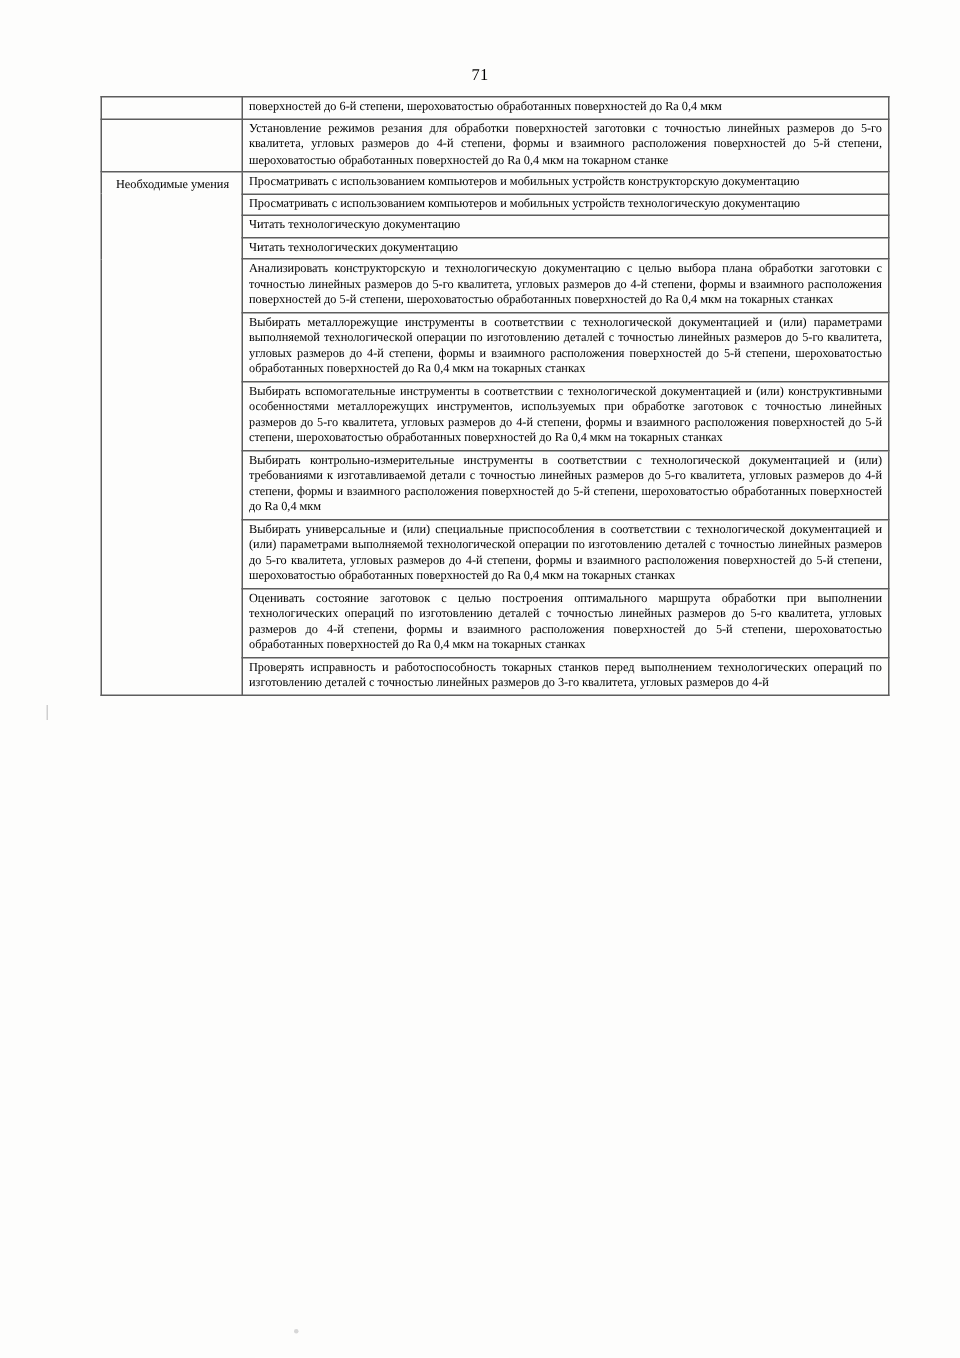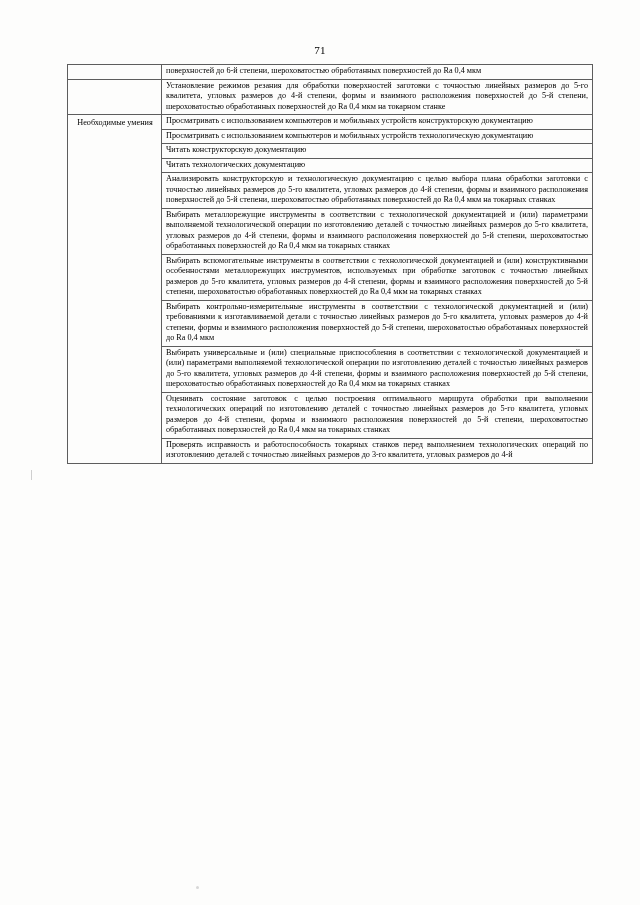--- a/index.html
+++ b/index.html
@@ -104,21 +104,21 @@
       <tr>
         <td class="label-cell tall-label" rowspan="11">Необходимые умения</td>
         <td class="content-cell">Просматривать с использованием компьютеров и мобильных устройств конструкторскую документацию</td>
       </tr>
 
       <tr>
         <td class="content-cell">Просматривать с использованием компьютеров и мобильных устройств технологическую документацию</td>
       </tr>
 
       <tr>
-        <td class="content-cell left-align">Читать конструкторскую документацию</td>
+        <td class="content-cell left-align">Читать технологическую документацию</td>
       </tr>
 
       <tr>
         <td class="content-cell left-align">Читать технологических документацию</td>
       </tr>
 
       <tr>
         <td class="content-cell">Анализировать конструкторскую и технологическую документацию с целью выбора плана обработки заготовки с точностью линейных размеров до 5-го квалитета, угловых размеров до 4-й степени, формы и взаимного расположения поверхностей до 5-й степени, шероховатостью обработанных поверхностей до Ra 0,4 мкм на токарных станках</td>
       </tr>
 

